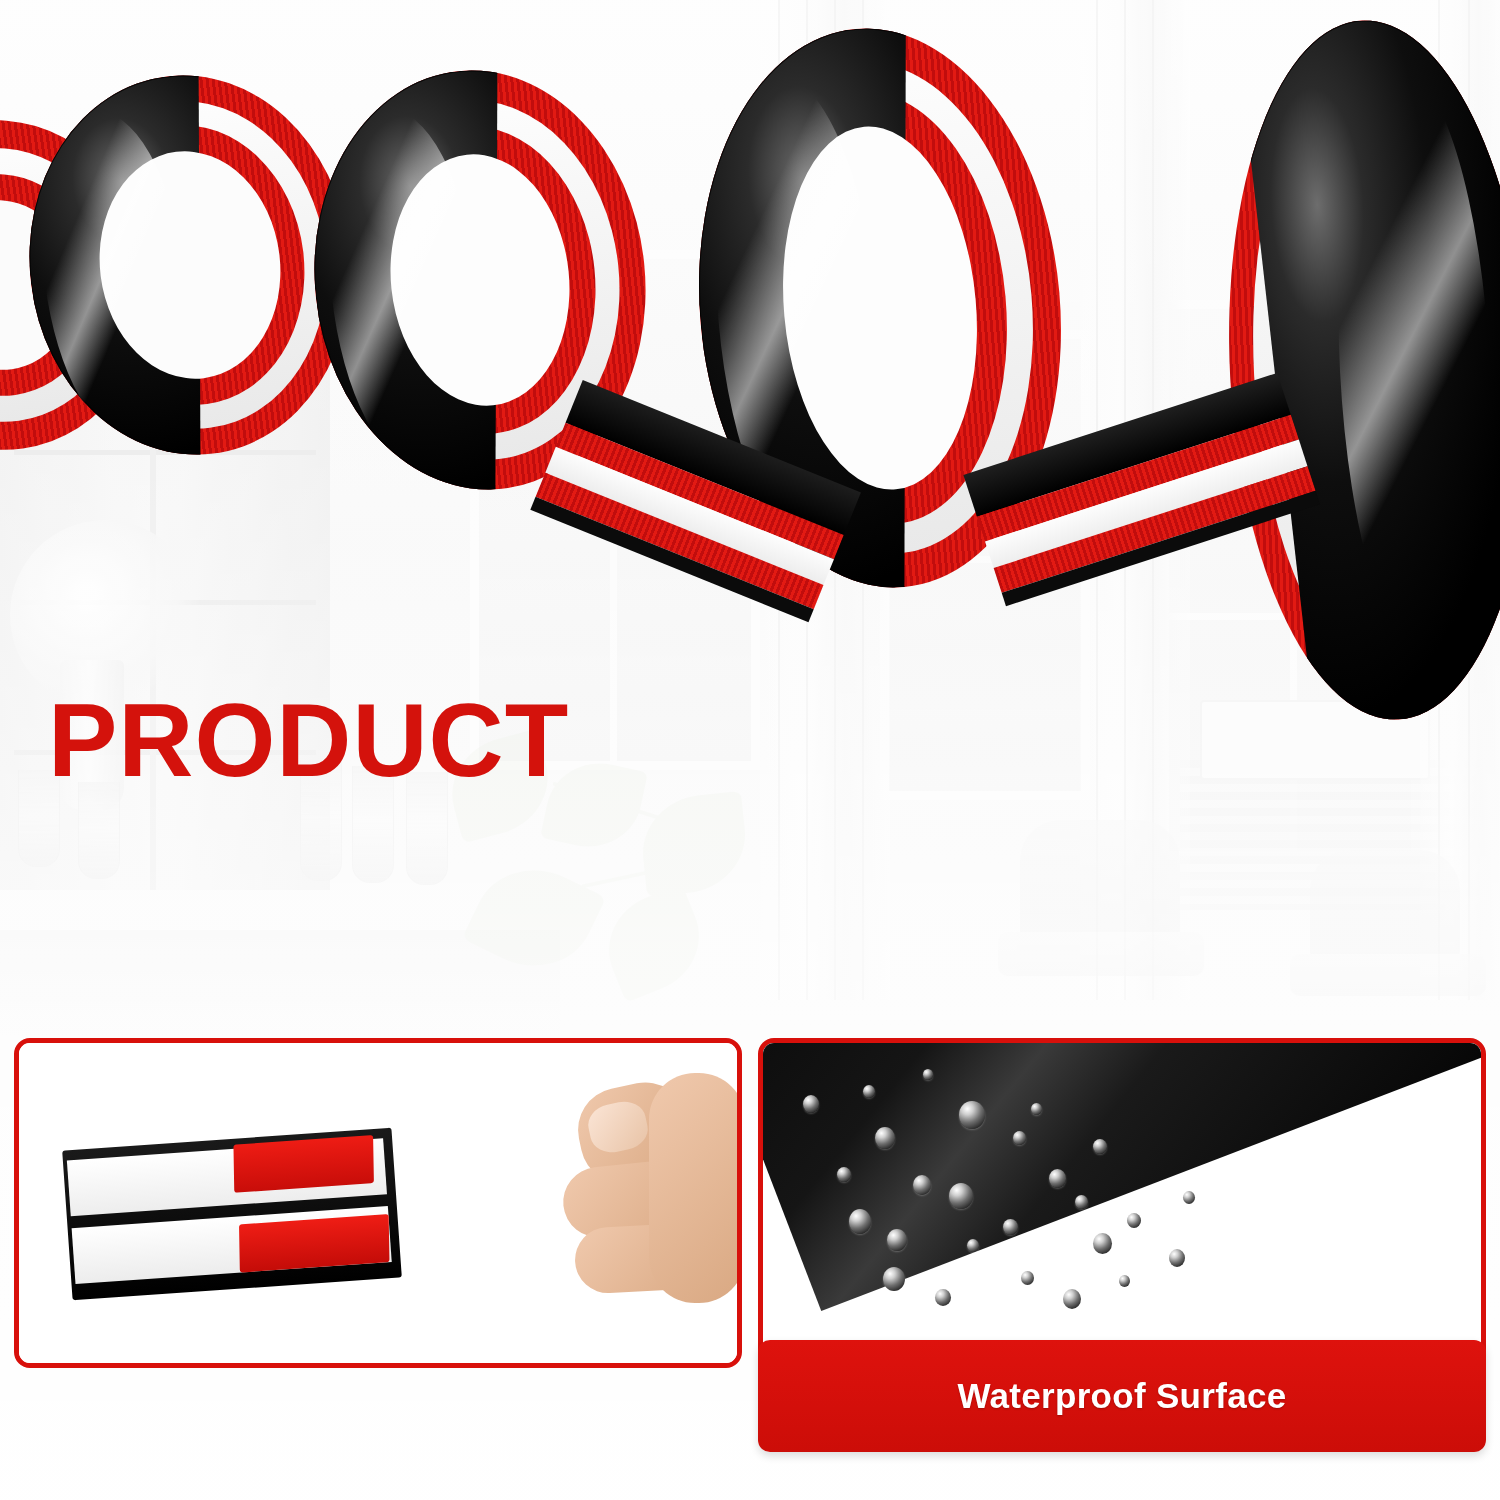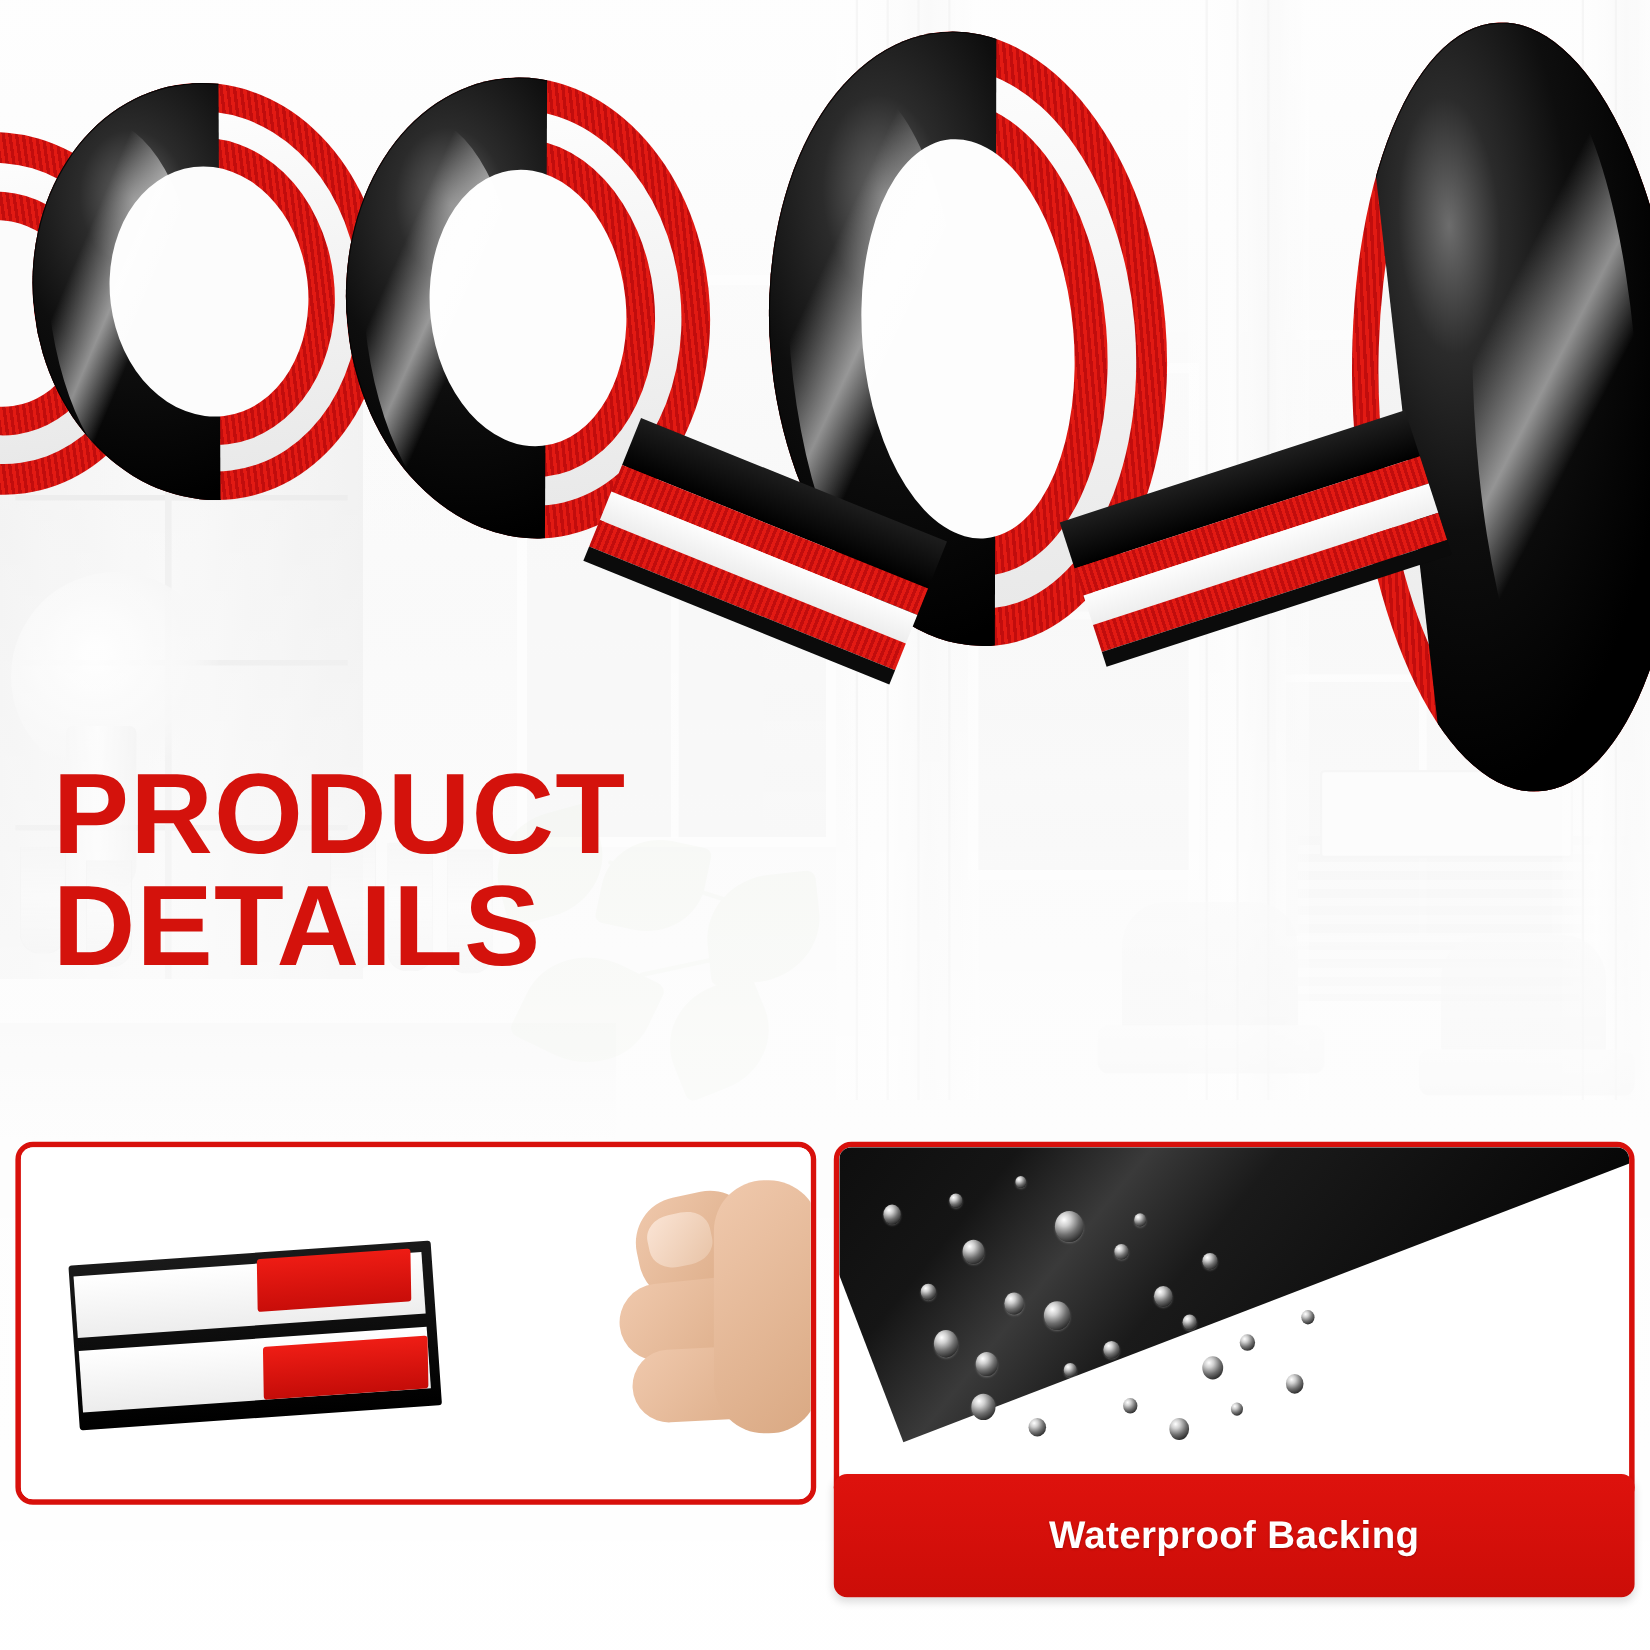--- a/index.html
+++ b/index.html
@@ -266,21 +266,20 @@
       <div class="lay" style="top:44px;height:26px;background:repeating-linear-gradient(90deg,#c10d0d 0 3px,#e21a13 3px 6px);"></div>
       <div class="lay" style="top:70px;height:28px;background:linear-gradient(180deg,#fdfdfd,#eee);"></div>
       <div class="lay" style="top:98px;height:26px;background:repeating-linear-gradient(90deg,#c10d0d 0 3px,#e21a13 3px 6px);"></div>
       <div class="lay" style="top:124px;height:14px;background:#0b0b0b;"></div>
     </div>
   </div>
 
   <div class="headline">
     <h1 class="h-title">
       <span>PRODUCT</span>
-      <span>DETAILS</span>
     </h1>
   </div>
 
   <div class="features">
 
     <div class="feature">
       <div class="photo">
         <div class="p1">
           <div class="tape-flat">
             <div class="tf-black"></div>
@@ -327,18 +326,18 @@
           <div class="drop" style="left:258px;top:228px;width:13px;height:14px"></div>
           <div class="drop" style="left:300px;top:246px;width:18px;height:20px"></div>
           <div class="drop" style="left:356px;top:232px;width:11px;height:12px"></div>
           <div class="drop" style="left:406px;top:206px;width:16px;height:18px"></div>
           <div class="drop" style="left:420px;top:148px;width:12px;height:13px"></div>
           <div class="drop" style="left:268px;top:60px;width:11px;height:12px"></div>
           <div class="drop" style="left:330px;top:96px;width:14px;height:15px"></div>
         </div>
       </div>
       <div class="caption">
-        <span>Waterproof Backing</span>
+        <span>Waterproof Surface</span>
       </div>
     </div>
 
   </div>
 </div>
 
 </body></html>

